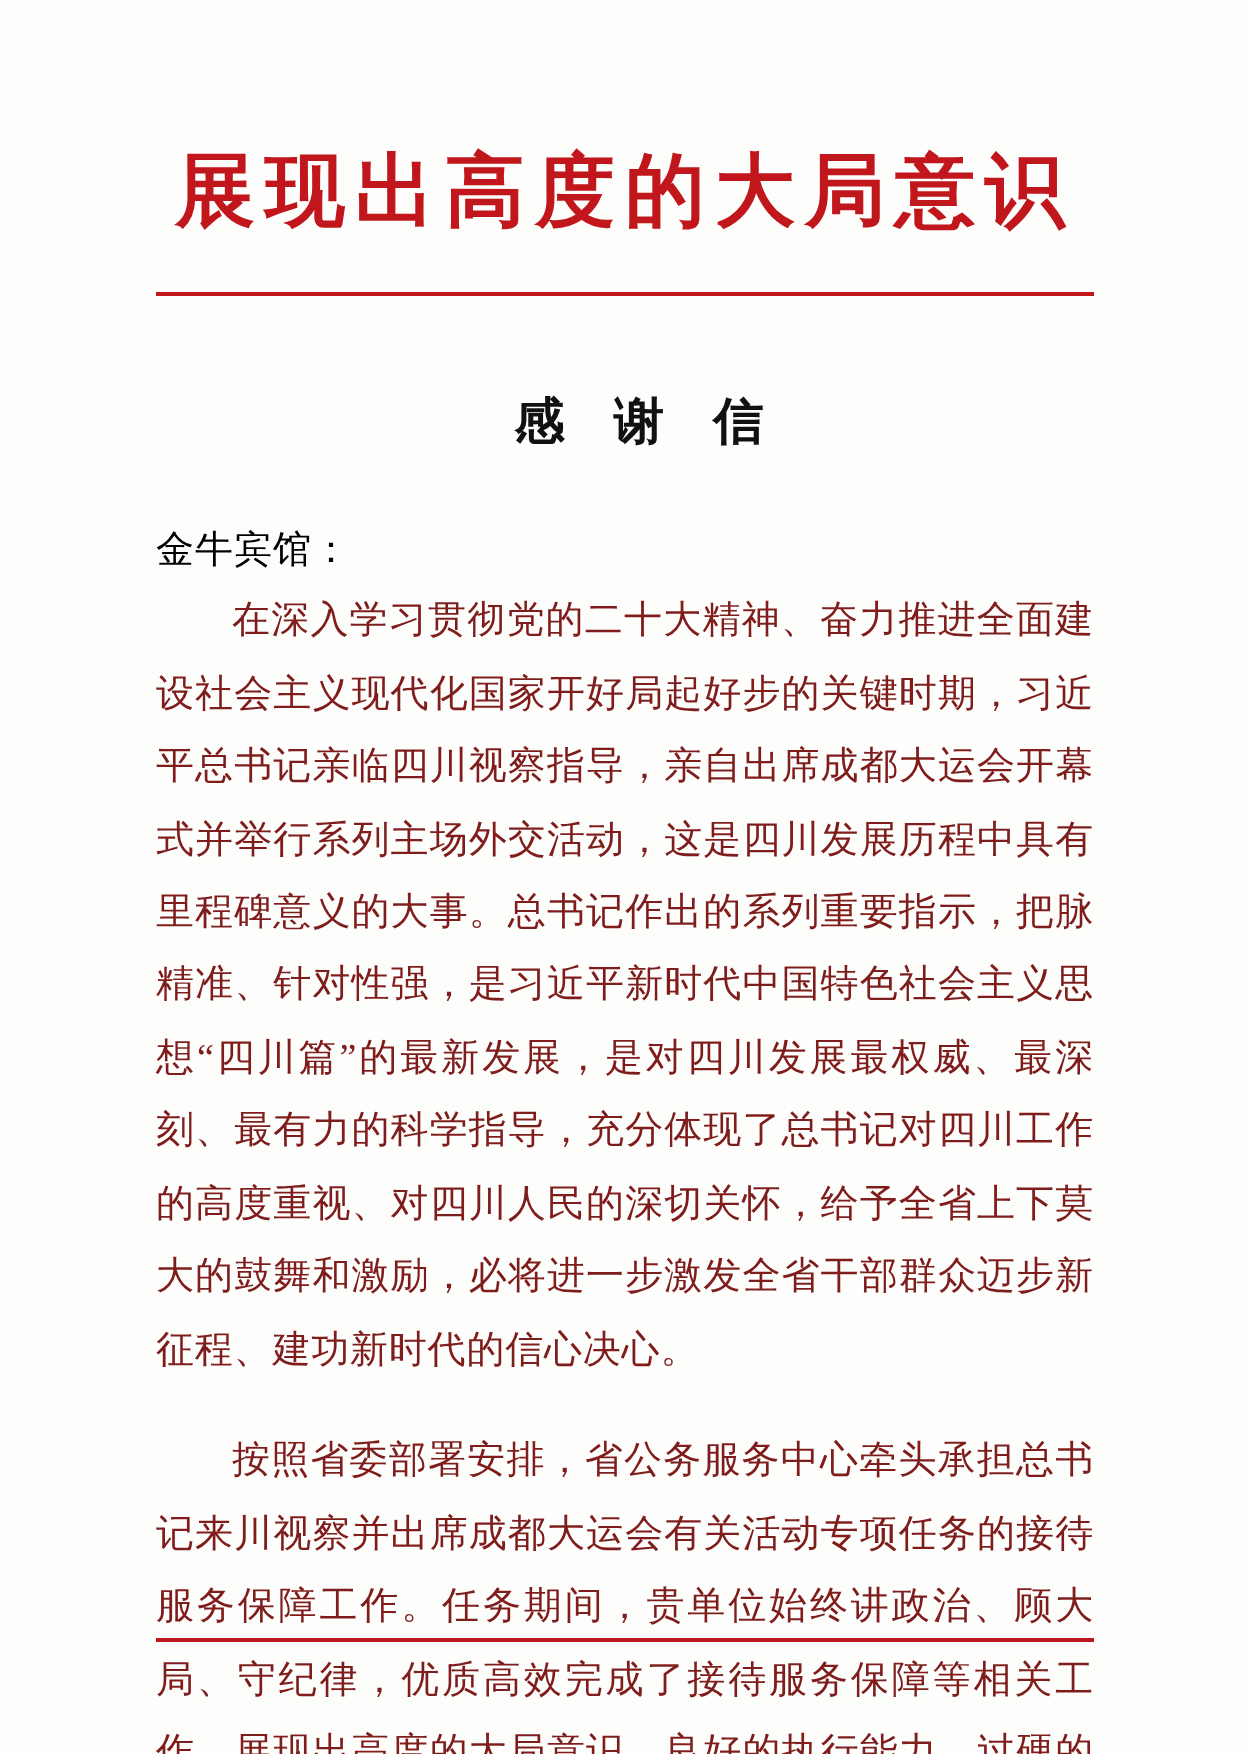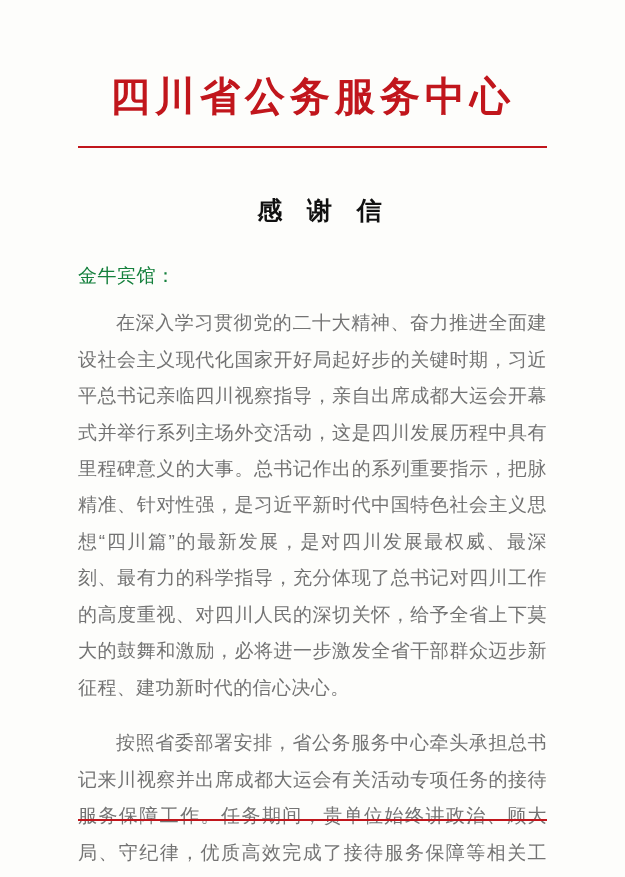--- a/index.html
+++ b/index.html
@@ -52,51 +52,51 @@
     padding-left: 22px;
   }
   
   .body-wrap {
     margin: 30px auto 0 auto;
     width: 469px;
   }
   .salutation {
     font-family: "DejaVu Serif", "Liberation Serif", serif;
     font-size: 19px;
-    color: #15803d;
+    color: #000000;
     line-height: 1.9;
     letter-spacing: 0.5px;
   }
   .para {
-    font-family: Liberation Sans, sans-serif;
+    font-family: Liberation Serif, serif;
     font-size: 19px;
-    color: #737373;
+    color: #7f1d1d;
     line-height: 1.92;
     letter-spacing: 0.4px;
     text-align: justify;
     text-justify: inter-character;
     text-indent: 2em;
-    margin-top: 12px;
+    margin-top: 0;
   }
   .bottom-rule {
     position: absolute;
     left: 78px;
     bottom: 56px;
     width: 469px;
     height: 2px;
     background: #c1161c;
   }
 </style>
 </head>
 <body>
 
 <div class="page">
 
   <div class="letterhead">
-    <div class="letterhead-title">四川省公务服务中心</div>
+    <div class="letterhead-title">展现出高度的大局意识</div>
     <div class="letterhead-rule"></div>
   </div>
 
   <div class="doc-title">感 谢 信</div>
 
   <div class="body-wrap">
     <div class="salutation">金牛宾馆：</div>
     <p class="para">在深入学习贯彻党的二十大精神、奋力推进全面建设社会主义现代化国家开好局起好步的关键时期，习近平总书记亲临四川视察指导，亲自出席成都大运会开幕式并举行系列主场外交活动，这是四川发展历程中具有里程碑意义的大事。总书记作出的系列重要指示，把脉精准、针对性强，是习近平新时代中国特色社会主义思想“四川篇”的最新发展，是对四川发展最权威、最深刻、最有力的科学指导，充分体现了总书记对四川工作的高度重视、对四川人民的深切关怀，给予全省上下莫大的鼓舞和激励，必将进一步激发全省干部群众迈步新征程、建功新时代的信心决心。</p>
     <p class="para">按照省委部署安排，省公务服务中心牵头承担总书记来川视察并出席成都大运会有关活动专项任务的接待服务保障工作。任务期间，贵单位始终讲政治、顾大局、守纪律，优质高效完成了接待服务保障等相关工作，展现出高度的大局意识、良好的执行能力、过硬的工作作风，为专项任务圆满完成、展示四川良好形象作出了重要贡献，赢得了来川领导嘉宾和省领导的充分肯定。</p>
   </div>

